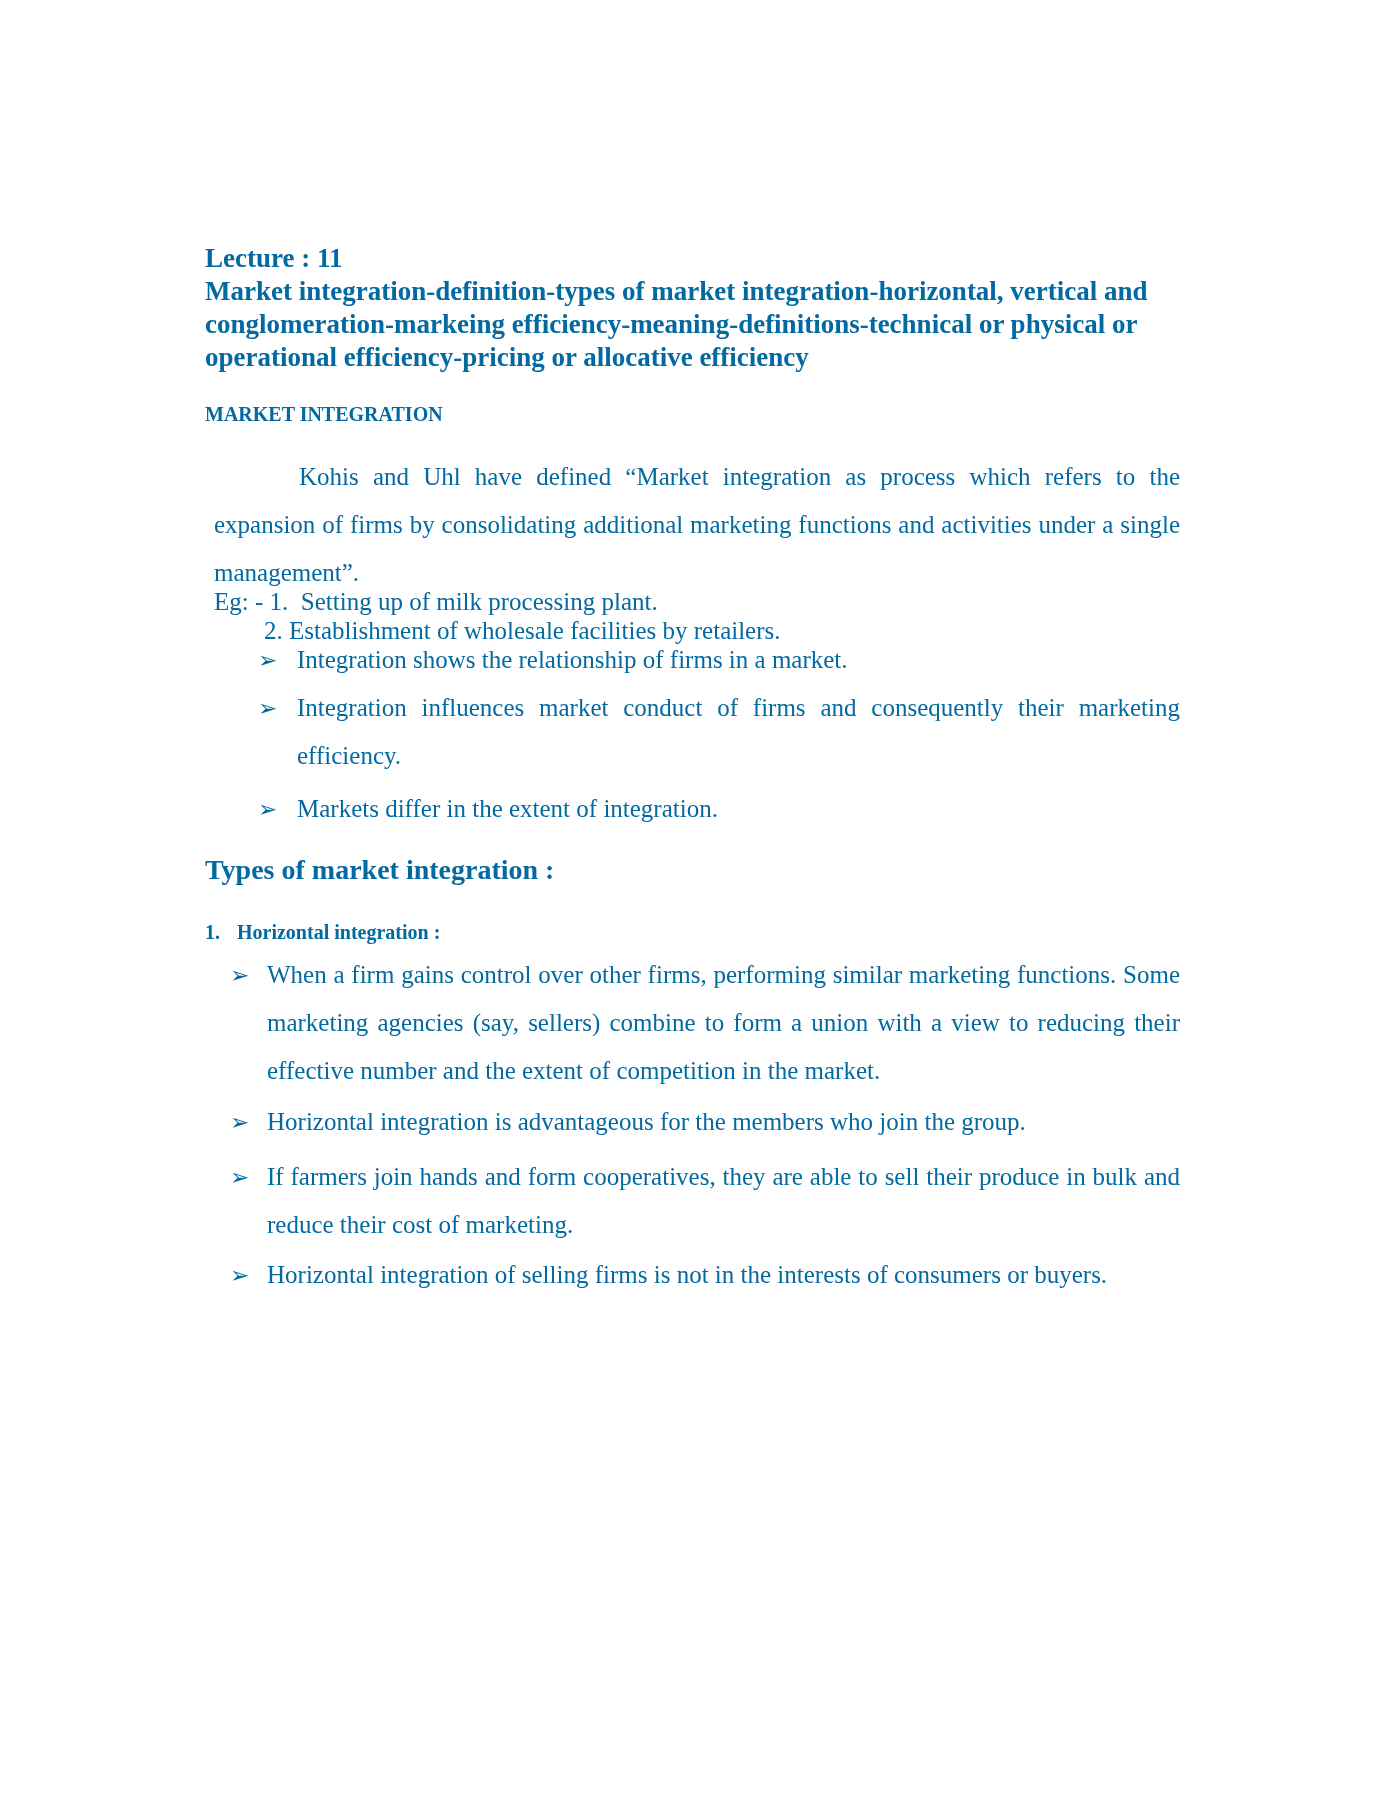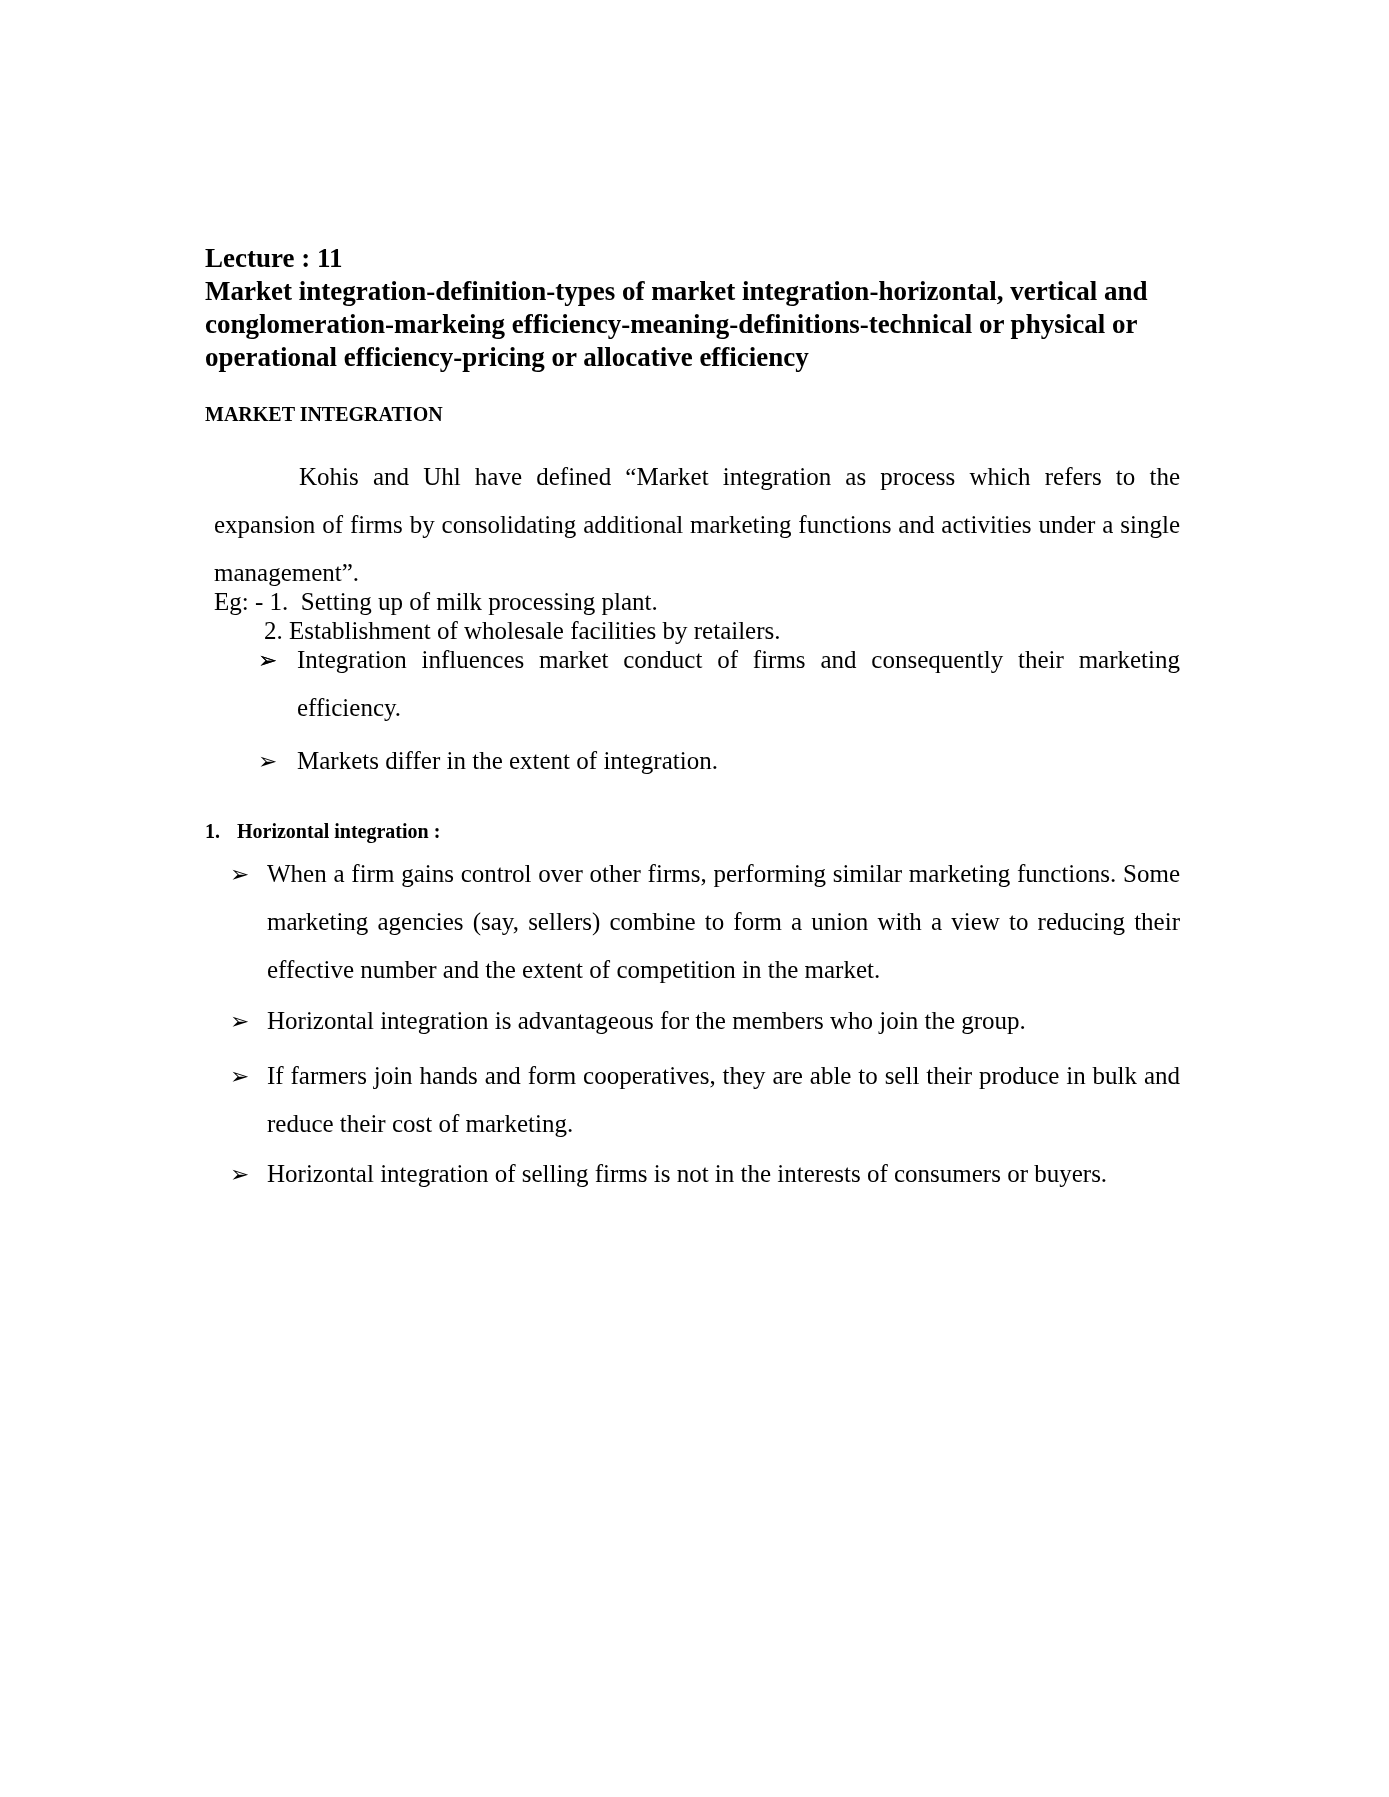--- a/index.html
+++ b/index.html
@@ -2,21 +2,21 @@
 <html><head>
 <meta charset="utf-8">
 <style>
   * { margin: 0; padding: 0; box-sizing: border-box; }
   html, body { background: #ffffff; }
   .page {
     position: relative;
     width: 1389px;
     height: 1797px;
     background: #ffffff;
-    color: #000000;
+    color: #0369a1;
     font-family: "Liberation Serif", "DejaVu Serif", serif;
     padding: 242px 209px 40px 205px;
     overflow: hidden;
   }
   .doc-header {
     font-weight: bold;
     font-size: 27px;
     line-height: 33px;
     text-align: left;
   }
@@ -92,32 +92,34 @@
   <div class="section-heading">MARKET INTEGRATION</div>
 
   <div class="body-text para">Kohis and Uhl have defined “Market integration as process which refers to the expansion of firms by consolidating additional marketing functions and activities under a single management”.</div>
 
   <div class="body-text eg-line">Eg: - 1.  Setting up of milk processing plant.</div>
 
   <div class="body-text num-item">2. Establishment of wholesale facilities by retailers.</div>
 
   <div class="body-text bullet-item indent-a mtn19 nowrap">
     <span class="glyph">➢</span>
+    <span>Integration shows the relationship of firms in a market.</span>
   </div>
 
   <div class="body-text bullet-item indent-a mt0">
     <span class="glyph">➢</span>
     <span>Integration influences market conduct of firms and consequently their marketing efficiency.</span>
   </div>
 
   <div class="body-text bullet-item indent-a mt5 nowrap">
     <span class="glyph">➢</span>
     <span>Markets differ in the extent of integration.</span>
   </div>
 
+  <div class="types-heading">Types of market integration :</div>
 
   <div class="type1-heading">
     <span>1.</span><span class="type-label">Horizontal integration :</span>
   </div>
 
   <div class="body-text bullet-item indent-b mt2">
     <span class="glyph">➢</span>
     <span>When a firm gains control over other firms, performing similar marketing functions. Some marketing agencies (say, sellers) combine to form a union with a view to reducing their effective number and the extent of competition in the market.</span>
   </div>
 

